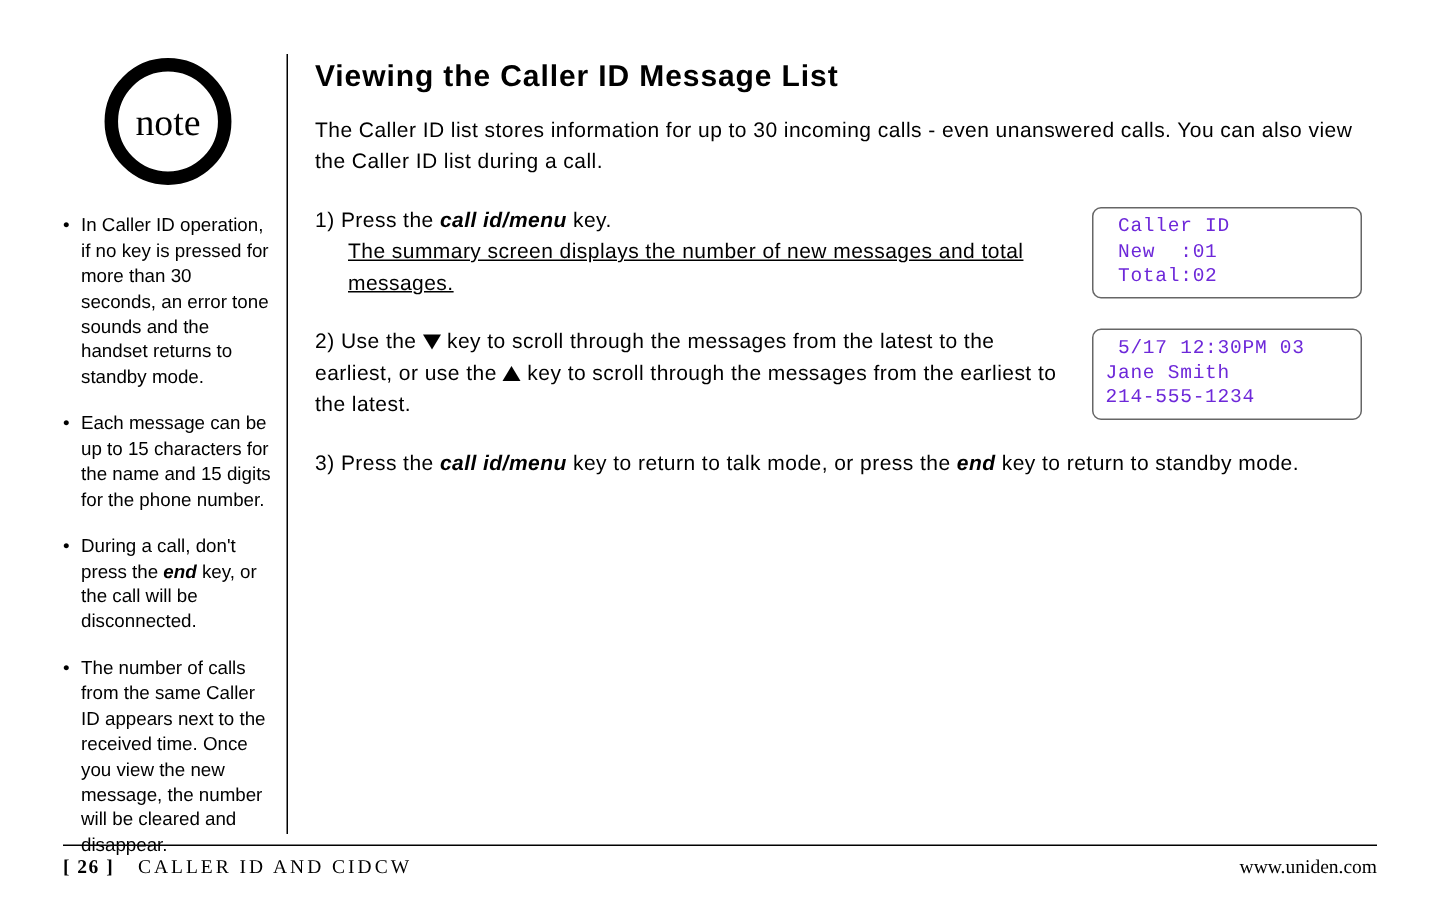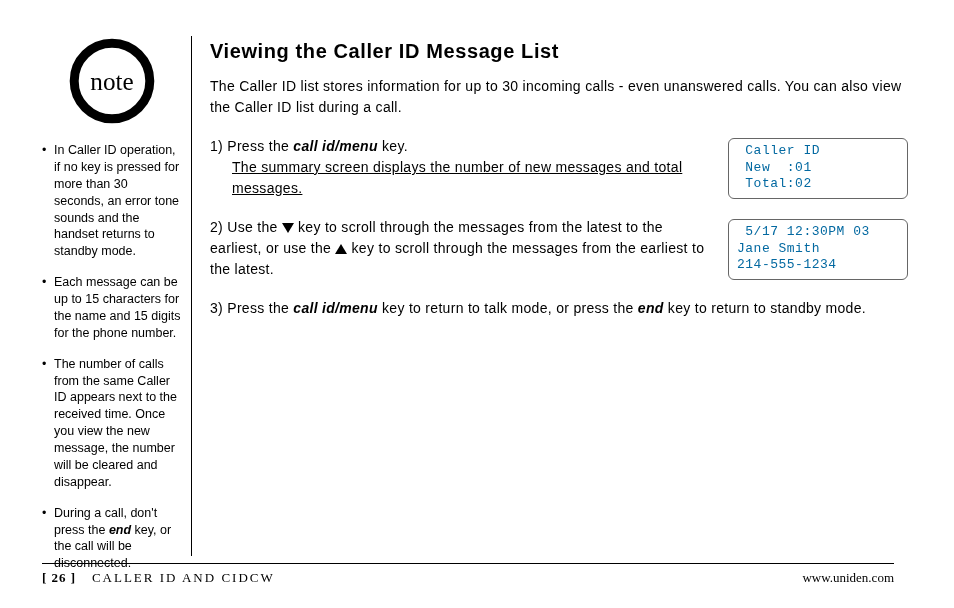--- a/index.html
+++ b/index.html
@@ -88,29 +88,29 @@
   }
 
   .lcd-col { width: 180px; flex: 0 0 180px; display: flex; flex-direction: column; gap: 10px; }
   .lcd {
     border: 1px solid #666;
     border-radius: 6px;
     padding: 4px 8px 6px 8px;
     font-family: "Courier New", monospace;
     font-size: 13px;
     line-height: 1.25;
-    color: #0369a1;
+    color: #6d28d9;
     white-space: pre;
     letter-spacing: 0.5px;
   }
 
   .footer {
     position: absolute;
     left: 42px;
-    right: 60px;
+    right: 36px;
     bottom: 22px;
     border-top: 1px solid #000;
     padding-top: 6px;
     display: flex;
     justify-content: space-between;
     align-items: flex-start;
     font-size: 13px;
   }
   .footer-left {
     font-family: Georgia, "Times New Roman", serif;
@@ -128,24 +128,24 @@
   <aside class="sidebar">
     <div class="note-icon">
       <svg viewBox="0 0 100 100" width="90" height="90">
         <circle cx="50" cy="50" r="42" fill="none" stroke="#000" stroke-width="10"></circle>
         <text x="50" y="60" text-anchor="middle" class="note-text" font-family="Georgia" font-size="28">note</text>
       </svg>
     </div>
     <ul class="side-list">
       <li>In Caller ID operation, if no key is pressed for more than 30 seconds, an error tone sounds and the handset returns to standby mode.</li>
       <li>Each message can be up to 15 characters for the name and 15 digits for the phone number.</li>
-      <li>The number of calls from the same Caller ID appears next to the received time. Once you view the new message, the number will be cleared and disappear.</li>
       <li>
         <span>During a call, don't press the </span><span class="bold-inline">end</span><span> key, or the call will be disconnected.</span>
       </li>
+      <li>The number of calls from the same Caller ID appears next to the received time. Once you view the new message, the number will be cleared and disappear.</li>
     </ul>
   </aside>
 
   <section class="main">
     <h2>Viewing the Caller ID Message List</h2>
     <p class="intro">The Caller ID list stores information for up to 30 incoming calls - even unanswered calls. You can also view the Caller ID list during a call.</p>
 
     <div class="row">
       <div class="step">
         <span class="num">1)</span>

